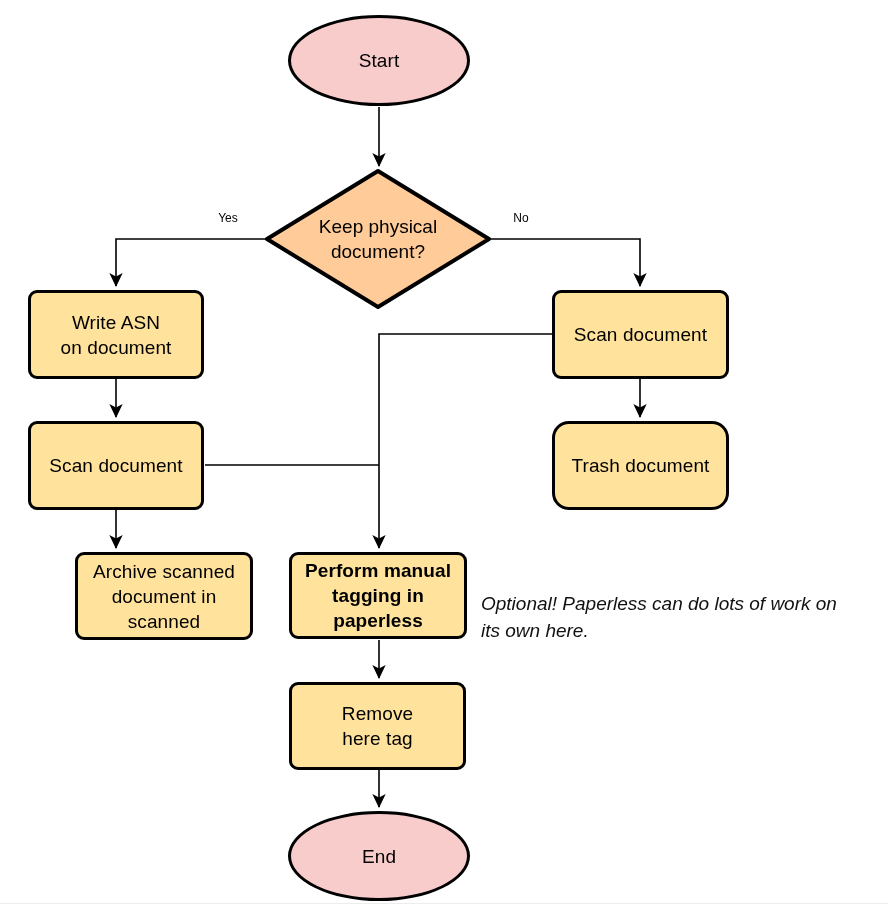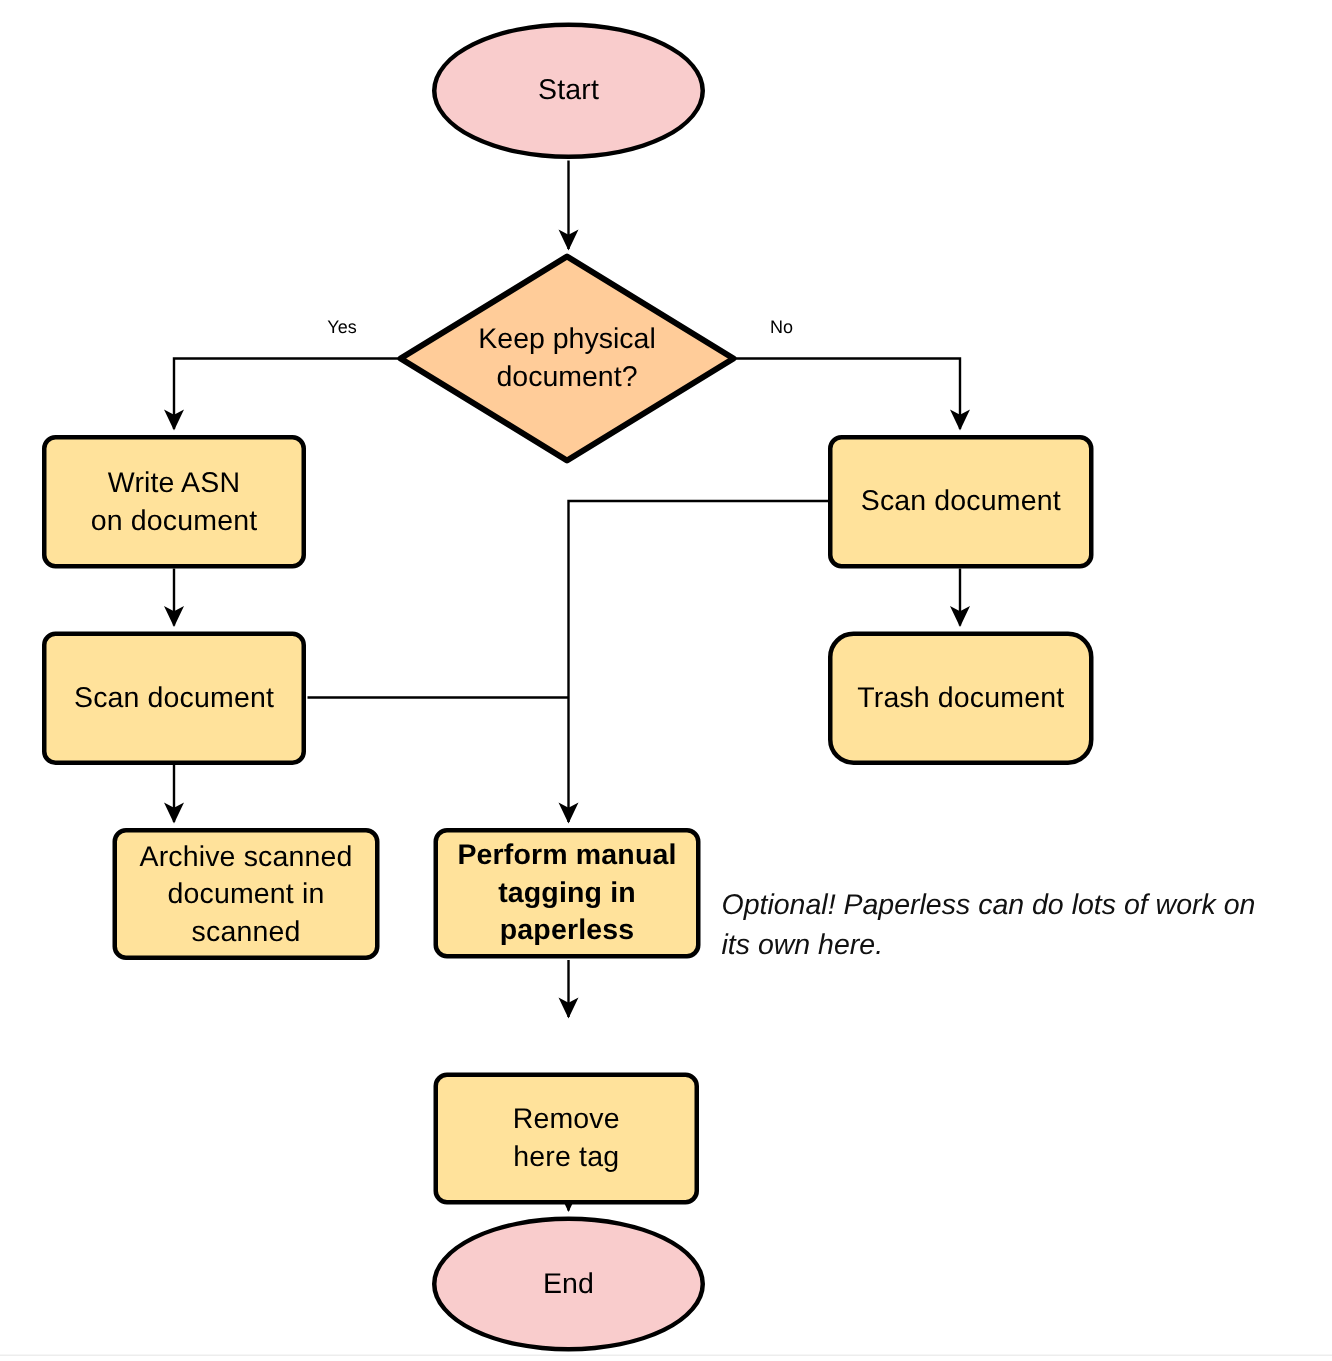--- a/index.html
+++ b/index.html
@@ -143,21 +143,21 @@
     <div>Perform manual</div>
     <div>tagging in</div>
     <div>paperless</div>
   </div>
 
   <div class="annotation" style="left:481px; top:590px; width:410px;">
     <div>Optional! Paperless can do lots of work on</div>
     <div>its own here.</div>
   </div>
 
-  <div class="node process" style="left:289px; top:682px; width:177px; height:88px;margin-top:33px;">
+  <div class="node process" style="left:289px; top:682px; width:177px; height:88px;">
     <div>Remove</div>
     <div>here tag</div>
   </div>
 
   <div class="node terminal" style="left:288px; top:811px; width:182px; height:90px;">
     <div>End</div>
   </div>
 
   <div class="page-divider"></div>
 </div>

